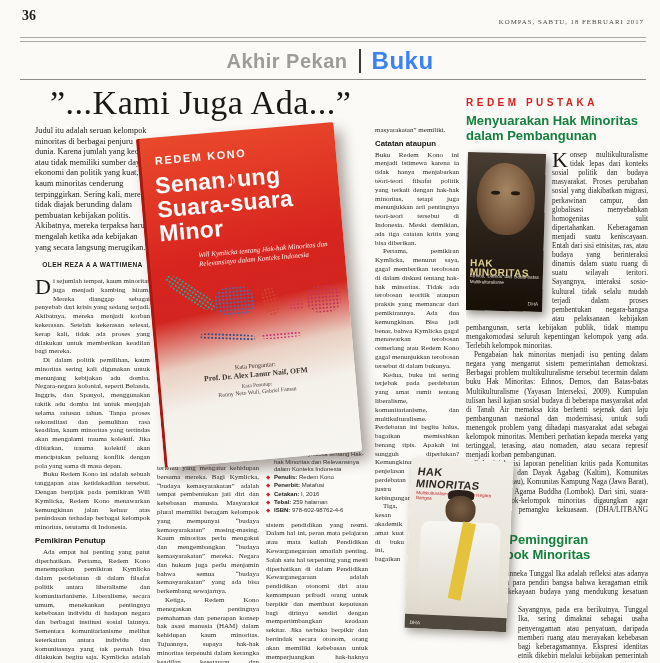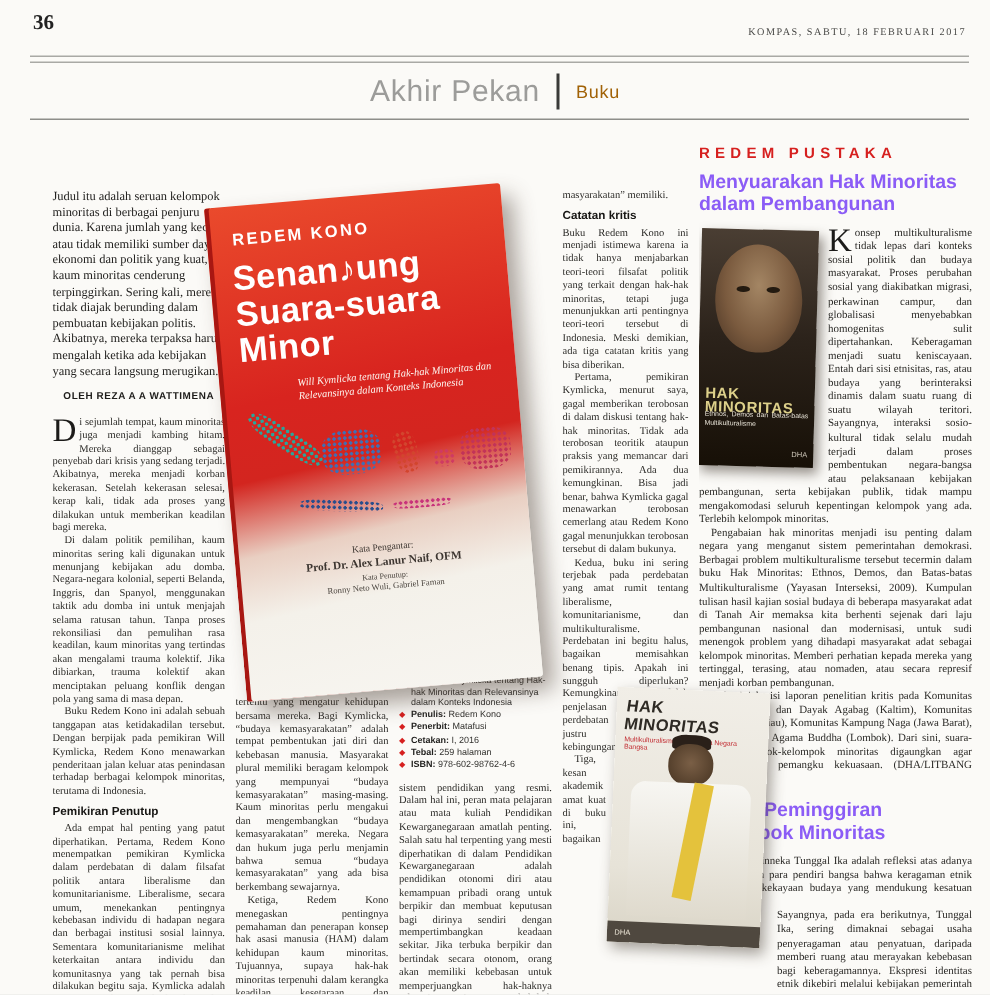--- a/index.html
+++ b/index.html
@@ -6,24 +6,24 @@
   .page{position:relative;width:660px;height:663px;margin:0 auto;background:#fbfaf7;
         font-family:"Liberation Serif",serif;color:#2b2a27;overflow:hidden;}
 
   
   .page-num{position:absolute;left:22px;top:8px;font-size:14px;font-weight:bold;color:#222;}
   .masthead{position:absolute;right:16px;top:18px;font-size:6.8px;letter-spacing:1px;color:#4a4a48;}
   .hrule{position:absolute;left:20px;right:14px;border-top:1px solid #a9a9a5;height:0;}
   .r1{top:37px}.r2{top:41px}.r3{top:79px;border-top-color:#8e8e8a}
 
   .banner{position:absolute;left:0;right:0;top:46px;height:30px;display:flex;align-items:center;
-          justify-content:center;gap:11px;font-family:"Liberation Sans",sans-serif;font-weight:normal;}
+          justify-content:center;gap:11px;font-family:"Liberation Sans",sans-serif;font-weight:bold;}
   .banner-left{color:#9c9c9a;font-size:20px;letter-spacing:0.5px;}
   .banner-div{width:2px;height:24px;background:#3a3a38;}
-  .banner-right{color:#a16207;font-size:12px;letter-spacing:0.5px;}
+  .banner-right{color:#3b82f6;font-size:24px;letter-spacing:0.5px;}
 
   
   .headline{position:absolute;left:50px;top:84px;font-size:34px;color:#1b1916;letter-spacing:0.5px;}
 
   
   .main-cols{position:absolute;left:35px;top:126px;width:424px;height:537px;display:flex;gap:7px;}
   .col{font-size:7px;line-height:8.8px;text-align:justify;overflow:hidden;}
   .c1{width:115px}.c2{width:102px}.c3{width:102px}.c4{width:84px}
   .col p{margin:0;text-indent:8px;}
   .col p.noind{text-indent:0;}
@@ -64,21 +64,21 @@
   .bk-kata2{text-align:center;color:#4a443e;margin-top:3px;line-height:7px;}
   .bk-kata2 .lab{font-size:5.4px;}
   .bk-kata2 .name{font-size:5.8px;}
 
   
   .sidebar{position:absolute;left:466px;top:98px;width:182px;height:561px;overflow:hidden;
            font-size:7.3px;line-height:9.1px;text-align:justify;}
   .kicker{color:#d6201f;font-family:"Liberation Sans",sans-serif;font-weight:bold;font-size:10px;
           letter-spacing:3.5px;margin-bottom:6px;text-align:left;}
   .sb-title{font-family:"Liberation Sans",sans-serif;font-weight:bold;font-size:13px;line-height:15px;
-            color:#8b5cf6;margin:0 0 7px;text-align:left;}
+            color:#15803d;margin:0 0 7px;text-align:left;}
   .sb-title.t2{margin-top:9px;}
   .sidebar p{margin:0;text-indent:8px;}
   .sidebar p.noind{text-indent:0;}
 
   
   .cover1{float:left;width:78px;height:158px;margin:3px 8px 3px 0;transform:rotate(1.5deg);position:relative;
           background:linear-gradient(180deg,#4a3e33 0%,#2c231b 45%,#171007 100%);
           box-shadow:3px 4px 8px rgba(50,40,30,.5);overflow:hidden;}
   .face{position:absolute;left:10px;top:10px;width:58px;height:72px;border-radius:48% 52% 46% 48%;
         background:radial-gradient(ellipse at 50% 38%,#a98a67 0%,#7e5d40 55%,#473222 100%);opacity:.95;}
@@ -119,29 +119,30 @@
   <div class="hrule r1"></div>
   <div class="hrule r2"></div>
 
   <div class="banner">
     <span class="banner-left">Akhir Pekan</span>
     <span class="banner-div"></span>
     <span class="banner-right">Buku</span>
   </div>
   <div class="hrule r3"></div>
 
+  <div class="headline">”...Kami Juga Ada...”</div>
 
   <div class="main-cols">
 
     <div class="col c1">
       <p class="lead noind">Judul itu adalah seruan kelompok minoritas di berbagai penjuru dunia. Karena jumlah yang kecil atau tidak memiliki sumber daya ekonomi dan politik yang kuat, kaum minoritas cenderung terpinggirkan. Sering kali, mereka tidak diajak berunding dalam pembuatan kebijakan politis. Akibatnya, mereka terpaksa harus mengalah ketika ada kebijakan yang secara langsung merugikan.</p>
       <div class="byline">OLEH REZA A A WATTIMENA</div>
       <p class="noind"><span class="dc">D</span><span>i sejumlah tempat, kaum minoritas juga menjadi kambing hitam. Mereka dianggap sebagai penyebab dari krisis yang sedang terjadi. Akibatnya, mereka menjadi korban kekerasan. Setelah kekerasan selesai, kerap kali, tidak ada proses yang dilakukan untuk memberikan keadilan bagi mereka.</span></p>
       <p>Di dalam politik pemilihan, kaum minoritas sering kali digunakan untuk menunjang kebijakan adu domba. Negara-negara kolonial, seperti Belanda, Inggris, dan Spanyol, menggunakan taktik adu domba ini untuk menjajah selama ratusan tahun. Tanpa proses rekonsiliasi dan pemulihan rasa keadilan, kaum minoritas yang tertindas akan mengalami trauma kolektif. Jika dibiarkan, trauma kolektif akan menciptakan peluang konflik dengan pola yang sama di masa depan.</p>
-      <p>Buku Redem Kono ini adalah sebuah tanggapan atas ketidakadilan tersebut. Dengan berpijak pada pemikiran Will Kymlicka, Redem Kono menawarkan penderitaan jalan keluar atas penindasan terhadap berbagai kelompok minoritas, terutama di Indonesia.</p>
+      <p>Buku Redem Kono ini adalah sebuah tanggapan atas ketidakadilan tersebut. Dengan berpijak pada pemikiran Will Kymlicka, Redem Kono menawarkan kemungkinan jalan keluar atas penindasan terhadap berbagai kelompok minoritas, terutama di Indonesia.</p>
       <div class="subhead">Pemikiran Penutup</div>
       <p>Ada empat hal penting yang patut diperhatikan. Pertama, Redem Kono menempatkan pemikiran Kymlicka dalam perdebatan di dalam filsafat politik antara liberalisme dan komunitarianisme. Liberalisme, secara umum, menekankan pentingnya kebebasan individu di hadapan negara dan berbagai institusi sosial lainnya. Sementara komunitarianisme melihat keterkaitan antara individu dan komunitasnya yang tak pernah bisa dilakukan begitu saja. Kymlicka adalah seorang pemikir yang berkembang dari tradisi filsafat Kanada yang amat kental dengan suasana komunitarianisme dan multikulturalisme. Pemikiran Will Kymlicka, menurut Redem Kono, hendak memberikan jawaban atas perdebatan tersebut.</p>
 
     </div>
 
     <div class="col c2">
       <div class="book-spacer"></div>
       <p class="noind">tertentu yang mengatur kehidupan bersama mereka. Bagi Kymlicka, “budaya kemasyarakatan” adalah tempat pembentukan jati diri dan kebebasan manusia. Masyarakat plural memiliki beragam kelompok yang mempunyai “budaya kemasyarakatan” masing-masing. Kaum minoritas perlu mengakui dan mengembangkan “budaya kemasyarakatan” mereka. Negara dan hukum juga perlu menjamin bahwa semua “budaya kemasyarakatan” yang ada bisa berkembang sewajarnya.</p>
       <p>Ketiga, Redem Kono menegaskan pentingnya pemahaman dan penerapan konsep hak asasi manusia (HAM) dalam kehidupan kaum minoritas. Tujuannya, supaya hak-hak minoritas terpenuhi dalam kerangka keadilan, kesetaraan, dan penghormatan terhadap martabat manusia. Tentu saja, muncul diskusi tentang universalitas HAM. Asal diterapkan dengan sikap kritis dan pemilahan, HAM merupakan pedoman yang amat baik untuk memerangi ketidakadilan, dan mengurangi penderitaan. Persoalan terhadap visi universal HAM sering kali menutupi niat tertentu untuk menindas orang lain. Niat tersembunyi semacam ini yang perlu senantiasa ditanggapi secara kritis.</p>
 
@@ -156,21 +157,21 @@
         <div class="info-item"><span class="diam">◆</span><span class="info-label">Penerbit:</span> <span>Matafusi</span></div>
         <div class="info-item"><span class="diam">◆</span><span class="info-label">Cetakan:</span> <span>I, 2016</span></div>
         <div class="info-item"><span class="diam">◆</span><span class="info-label">Tebal:</span> <span>259 halaman</span></div>
         <div class="info-item"><span class="diam">◆</span><span class="info-label">ISBN:</span> <span>978-602-98762-4-6</span></div>
       </div>
       <p class="noind">sistem pendidikan yang resmi. Dalam hal ini, peran mata pelajaran atau mata kuliah Pendidikan Kewarganegaraan amatlah penting. Salah satu hal terpenting yang mesti diperhatikan di dalam Pendidikan Kewarganegaraan adalah pendidikan otonomi diri atau kemampuan pribadi orang untuk berpikir dan membuat keputusan bagi dirinya sendiri dengan mempertimbangkan keadaan sekitar. Jika terbuka berpikir dan bertindak secara otonom, orang akan memiliki kebebasan untuk memperjuangkan hak-haknya sebagai manusia, ataupun hak-hak orang lain yang tertindas. Namun, Pendidikan Kewarganegaraan juga mesti menanamkan nilai kecintaan pada bangsa. Ia tidak boleh hanya mengagungkan otonomi ataupun konstitusi pada “budaya ke-</p>
     </div>
 
     <div class="col c4">
       <p class="noind">masyarakatan” memiliki.</p>
-      <div class="subhead">Catatan kritis</div>
+      <div class="subhead">Catatan ataupun</div>
       <p class="noind">Buku Redem Kono ini menjadi istimewa karena ia tidak hanya menjabarkan teori-teori filsafat politik yang terkait dengan hak-hak minoritas, tetapi juga menunjukkan arti pentingnya teori-teori tersebut di Indonesia. Meski demikian, ada tiga catatan kritis yang bisa diberikan.</p>
       <p>Pertama, pemikiran Kymlicka, menurut saya, gagal memberikan terobosan di dalam diskusi tentang hak-hak minoritas. Tidak ada terobosan teoritik ataupun praksis yang memancar dari pemikirannya. Ada dua kemungkinan. Bisa jadi benar, bahwa Kymlicka gagal menawarkan terobosan cemerlang atau Redem Kono gagal menunjukkan terobosan tersebut di dalam bukunya.</p>
       <p>Kedua, buku ini sering terjebak pada perdebatan yang amat rumit tentang liberalisme, komunitarianisme, dan multikulturalisme. Perdebatan ini begitu halus, bagaikan memisahkan benang tipis. Apakah ini sungguh diperlukan? Kemungkinannya adalah penjelasan berlebihan atas perdebatan yang rumit ini justru menciptakan kebingungan baru.</p>
       <span class="cut-right"></span>
       <p>Tiga, kesan akademik amat kuat di buku ini, bagaikan menerbitkan karangan ilmiah yang sejatinya ditujukan sebagai ujian akhir mata kuliah tertentu. Perlu usaha lebih jauh untuk membuat buku ini menjadi lebih enak dibaca oleh masyarakat luas. Beberapa kalimat juga tidak menunjukkan logika yang jelas. Penggunaan kata serapan juga amat sering, dan kerap kali tidak dijelaskan terlebih dahulu maknanya.</p>
 
     </div>
   </div>
 
   <div class="book">

